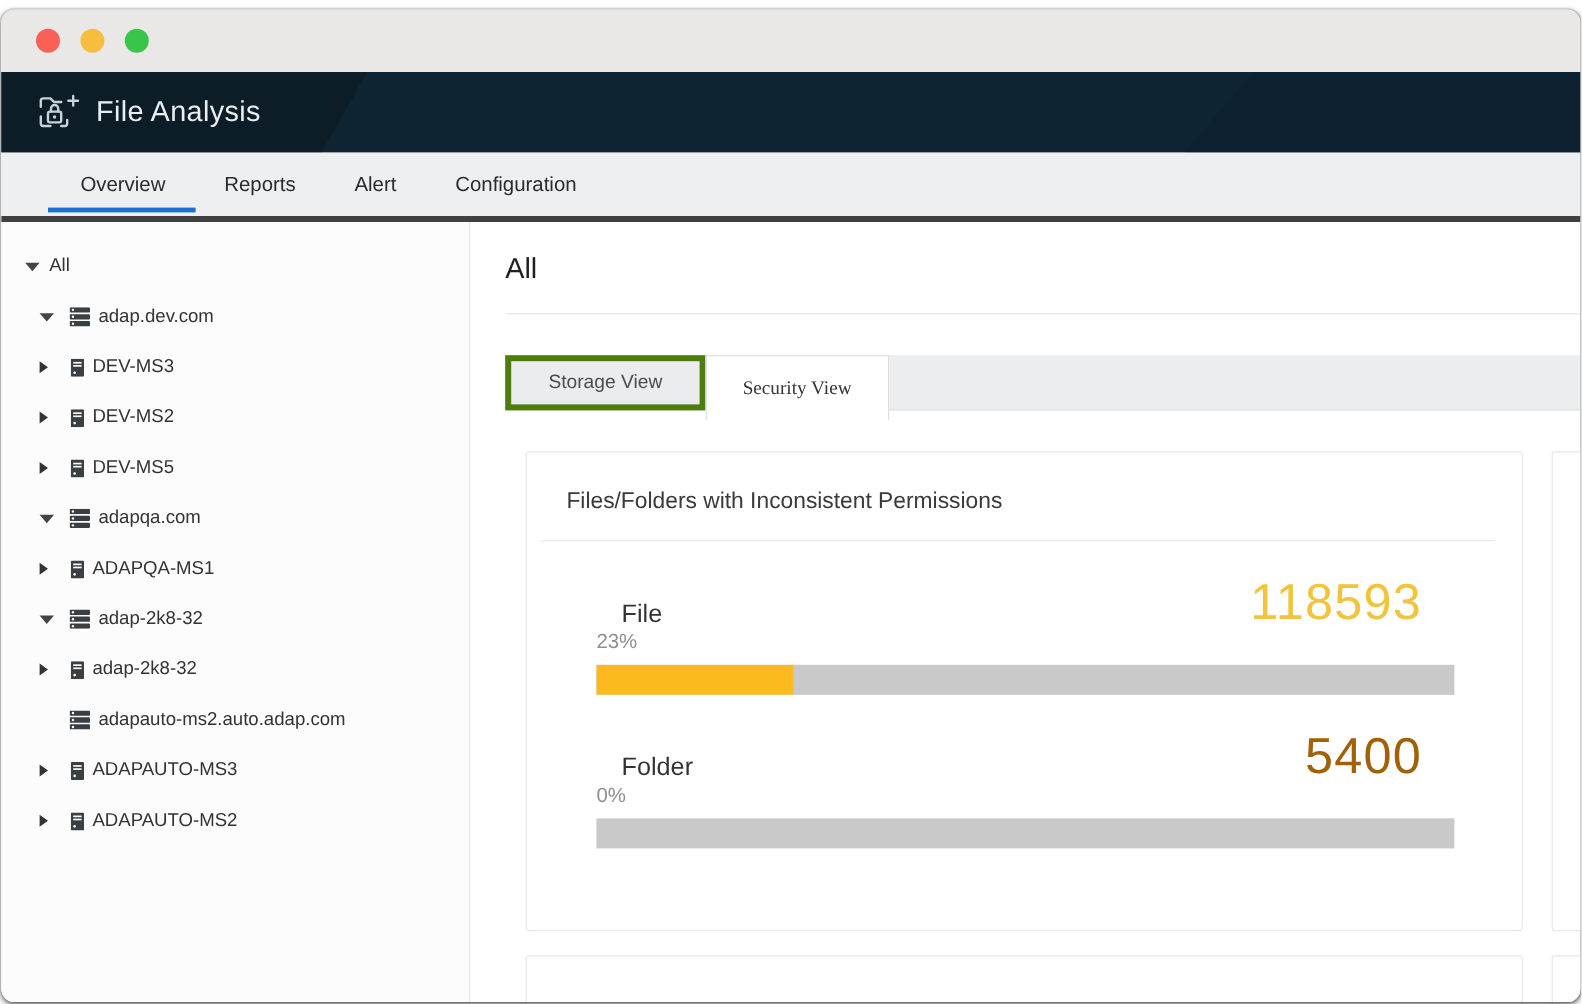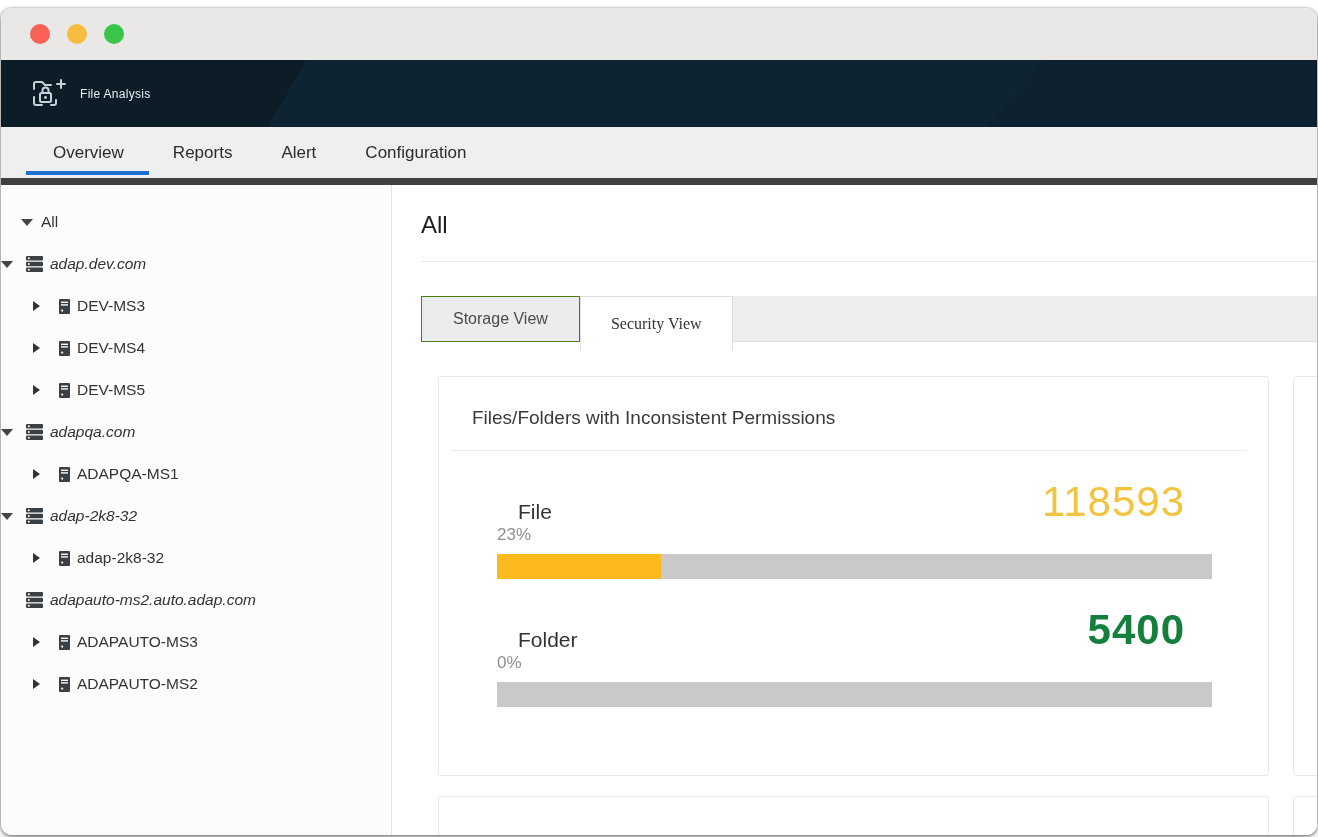--- a/index.html
+++ b/index.html
@@ -13,48 +13,48 @@
   .tl-min{background:#f6bd3f;}
   .tl-max{background:#39c549;}
   
   .appbar{height:67px;background:#0e2432;position:relative;overflow:hidden;display:flex;align-items:center;}
   .appbar::before{content:'';position:absolute;top:0;bottom:0;left:0;width:305px;background:#0c1d28;
                   clip-path:polygon(0 0,100% 0,calc(100% - 38px) 100%,0 100%);}
   .appbar::after{content:'';position:absolute;top:0;bottom:0;right:0;width:330px;background:#0d2130;
                  clip-path:polygon(58px 0,100% 0,100% 100%,0 100%);}
   .appbar-inner{position:relative;z-index:2;display:flex;align-items:center;padding-left:30px;}
   .app-icon{width:36px;height:32px;display:flex;align-items:center;justify-content:center;margin-right:13px;}
-  .app-title{color:#e8eef2;font-size:12px;letter-spacing:.3px;}
-  
-  .navbar{height:58px;background:#edeff1;border-bottom:7px solid #404040;display:flex;align-items:stretch;
-          padding-left:52px;column-gap:49px;box-sizing:border-box;}
+  .app-title{color:#e8eef2;font-size:24px;letter-spacing:.3px;}
+  
+  .navbar{height:58px;background:#edeff1;border-bottom:5px solid #404040;display:flex;align-items:stretch;
+          padding-left:66px;column-gap:49px;box-sizing:border-box;}
   .nav-item{display:flex;align-items:center;font-size:17px;color:#2b2b2b;position:relative;cursor:default;}
   .nav-item.active::after{content:'';position:absolute;left:-27px;right:-25px;bottom:3px;height:4px;background:#1e70cf;}
   
   .body{display:flex;height:650px;}
   .sidebar{width:391px;box-sizing:border-box;background:#fcfcfc;border-right:1px solid #e2e4e6;overflow:hidden;}
   .tree{padding-top:16px;}
   .tree-row{height:42px;display:flex;align-items:center;font-size:15.5px;color:#333;cursor:default;}
   .tree-row.lvl0{padding-left:20px;}
-  .tree-row.lvl1{font-style:italic;}
+  .tree-row.lvl1{padding-left:32px;}
   .tree-row.lvl2{padding-left:32px;}
   .caret{width:13px;display:flex;align-items:center;justify-content:flex-start;flex:none;}
   .caret-down{width:0;height:0;border-left:6px solid transparent;border-right:6px solid transparent;border-top:7px solid #444;}
   .caret-right{width:0;height:0;border-top:5px solid transparent;border-bottom:5px solid transparent;border-left:7px solid #333;}
   .tree-icon{flex:none;display:flex;align-items:center;}
   .tree-icon.domain{margin-left:12px;}
   .tree-icon.server{margin-left:13px;}
   .tree-label{margin-left:7px;white-space:nowrap;}
   
   .main{flex:1;background:#fff;padding-left:29px;box-sizing:border-box;overflow:hidden;}
   .page-title{font-size:24px;font-weight:400;color:#1f1f1f;margin:26px 0 0 0;line-height:28px;}
   .title-divider{border:0;border-top:1px solid #e7e7e7;margin:22px 0 0 0;}
   .tabstrip{display:flex;align-items:stretch;height:46px;margin-top:34px;position:relative;}
   .vtab{display:flex;align-items:center;font-size:16px;box-sizing:border-box;cursor:default;}
-  .vtab.inactive{background:#ebeced;border:1px solid #4d7c0f;color:#4b4b4b;padding:0 31px;}
+  .vtab.inactive{background:#ebeced;border:5px solid #4d7c0f;color:#4b4b4b;padding:0 31px;}
   .vtab.active{background:#fff;border:1px solid #dcdee0;border-bottom:0;color:#333;padding:0 30px;
                margin-bottom:-8px;z-index:3;font-family:Liberation Serif, serif;}
   .tabfill{flex:1;background:#ebedee;border-bottom:1px solid #dcdee0;}
   .cards-row{display:flex;gap:24px;margin-top:34px;padding-left:17px;}
   .cards-row.bottom{margin-top:20px;}
   .card{background:#fff;border:1px solid #e8e8e8;border-radius:3px;box-sizing:border-box;}
   .card-main{width:831px;height:400px;flex:none;}
   .card-clipped{width:420px;height:400px;flex:none;}
   .card-bottom{height:160px;}
   .card-title{font-size:19px;font-weight:400;color:#3a3a3a;margin:30px 22px 0 33px;line-height:21px;}
@@ -151,21 +151,21 @@
                 <span class="caret-right"></span>
               </span>
               <span class="tree-icon server">
                 <svg width="11" height="15" viewBox="0 0 11 15">
                   <rect width="11" height="15" rx="1" fill="#3a3f44"></rect>
                   <rect x="2" y="2.6" width="7" height="1.4" fill="#fcfcfc"></rect>
                   <rect x="2" y="5.2" width="7" height="1.4" fill="#fcfcfc"></rect>
                   <circle cx="3.2" cy="11.6" r="1.1" fill="#fcfcfc"></circle>
                 </svg>
               </span>
-              <span class="tree-label">DEV-MS4</span>
+              <span class="tree-label">DEV-MS2</span>
             </div>
             <div class="tree-row lvl2">
               <span class="caret">
                 <span class="caret-right"></span>
               </span>
               <span class="tree-icon server">
                 <svg width="11" height="15" viewBox="0 0 11 15">
                   <rect width="11" height="15" rx="1" fill="#3a3f44"></rect>
                   <rect x="2" y="2.6" width="7" height="1.4" fill="#fcfcfc"></rect>
                   <rect x="2" y="5.2" width="7" height="1.4" fill="#fcfcfc"></rect>
@@ -312,21 +312,21 @@
                     <div class="metric-value" style="color: rgb(242, 195, 60);">118593</div>
                   </div>
                   <div class="metric-pct">23%</div>
                   <div class="bar" style="background: rgb(201, 201, 201);">
                     <div class="bar-fill" style="width: 23%; background: rgb(252, 186, 31);"></div>
                   </div>
                 </div>
                 <div class="metric">
                   <div class="metric-head">
                     <div class="metric-label">Folder</div>
-                    <div class="metric-value" style="color: #15803d; font-weight: bold;">5400</div>
+                    <div class="metric-value" style="color: #a16207;">5400</div>
                   </div>
                   <div class="metric-pct">0%</div>
                   <div class="bar" style="background: rgb(201, 201, 201);">
                     <div class="bar-fill" style="width: 0%; background: rgb(244, 87, 94);"></div>
                   </div>
                 </div>
               </div>
           </div>
           <div class="card card-clipped"></div>
         </div>

